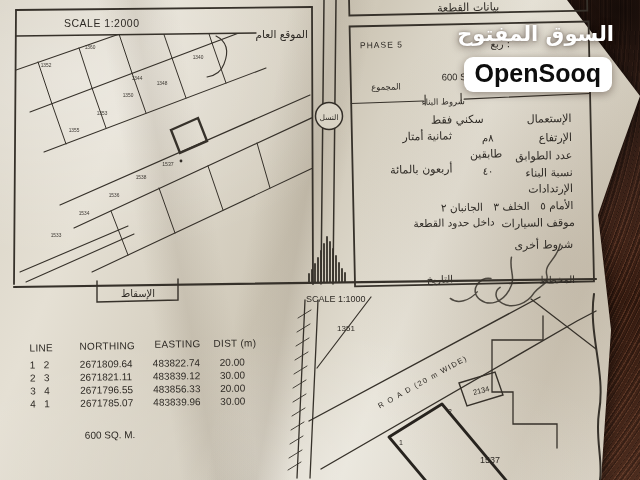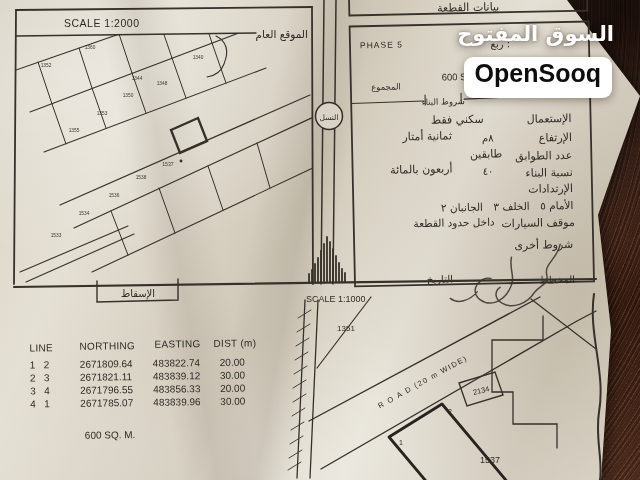--- a/index.html
+++ b/index.html
@@ -23,21 +23,21 @@
   svg.doc{position:absolute;inset:0;}
   .ink{stroke:#36312a;fill:none;stroke-linecap:round;}
   text{fill:#2e2a25;}
   .t-lat{font-family:"Liberation Sans","DejaVu Sans",sans-serif;}
   .t-ar{font-family:"DejaVu Sans",sans-serif;}
   .wm-ar{position:absolute;top:22px;right:26px;color:#fff;font-weight:bold;font-size:21px;
     font-family:"DejaVu Sans",sans-serif;letter-spacing:-1px;
     text-shadow:0 2px 9px rgba(30,12,6,.55),0 0 3px rgba(30,12,6,.35);}
   .wm-pill{position:absolute;top:57px;right:28px;background:#fff;color:#0d0d0d;font-weight:bold;
     font-size:25px;font-family:"Liberation Sans","DejaVu Sans",sans-serif;
-    padding:2px 11px 10px;border-radius:9px;box-shadow:0 2px 8px rgba(30,12,6,.4);}
+    padding:2px 11px 4px;border-radius:9px;box-shadow:0 2px 8px rgba(30,12,6,.4);}
 </style>
 </head>
 <body>
 
 <div id="stage">
   <div class="carpet"></div>
   <div class="paper-wrap">
     <div class="paper"></div>
   </div>
 

